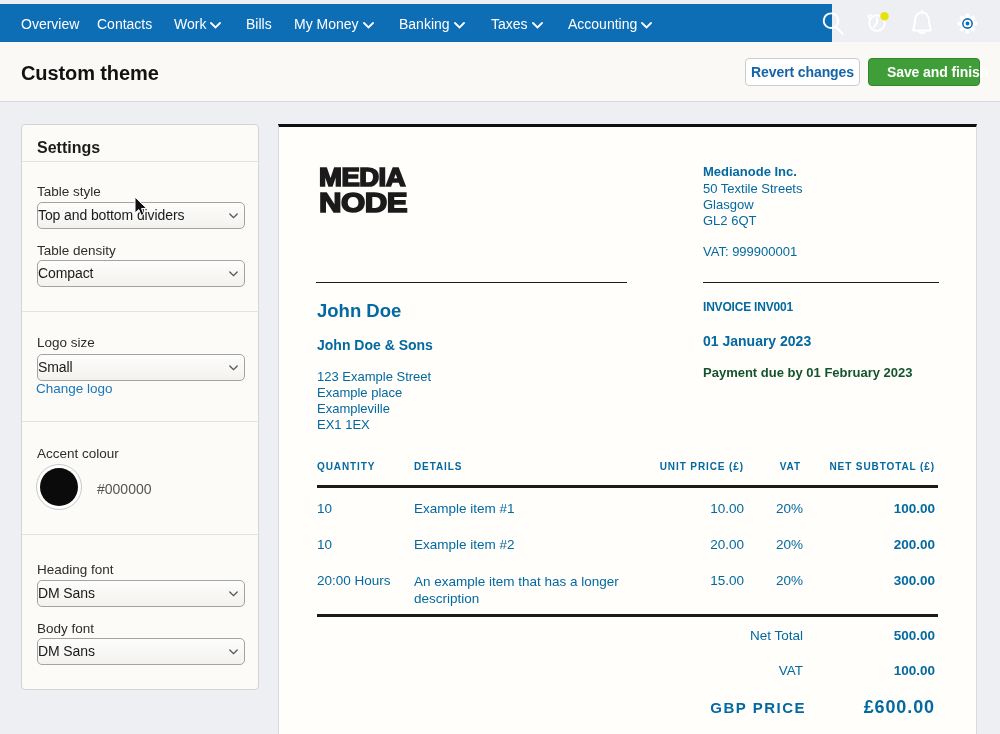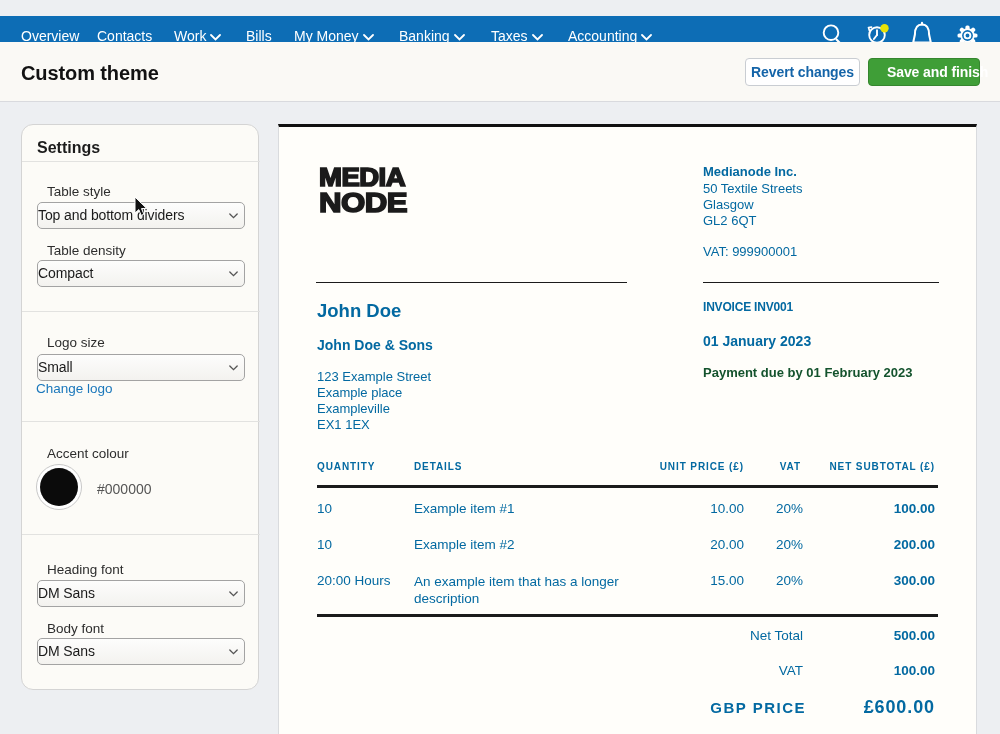--- a/index.html
+++ b/index.html
@@ -1,36 +1,36 @@
 <!DOCTYPE html>
 <html><head>
 <meta charset="utf-8">
 <style>
 * { margin:0; padding:0; box-sizing:border-box; }
 html,body { width:1000px; height:734px; overflow:hidden; }
 body { font-family:"Liberation Sans", sans-serif; background:#edeff2; position:relative; }
 .abs { position:absolute; }
 
 
-#nav { position:absolute; left:0; top:16px; width:1000px; height:42px; background:#0d6db5; border-bottom:2px solid #0e3457; }
+#nav { position:absolute; left:0; top:4px; width:832px; height:42px; background:#0d6db5; border-bottom:2px solid #0e3457; }
 .navitem { position:absolute; top:0; height:40px; line-height:40px; color:#fff; font-size:14px; white-space:nowrap; }
 .caret { display:inline-block; margin-left:4px; }
 
 
 #toolbar { position:absolute; left:0; top:42px; width:1000px; height:60px; background:#faf9f5; border-bottom:1px solid #d9dade; }
 #h1 { position:absolute; left:21px; top:62px; font-size:20px; font-weight:bold; color:#121212; line-height:22px; letter-spacing:-0.1px; }
 .btn { position:absolute; top:58px; height:28px; line-height:26px; font-size:14px; font-weight:bold; text-align:center; border-radius:4px; white-space:nowrap; letter-spacing:-0.1px; }
 #btn-revert { left:745px; width:115px; background:#fff; border:1px solid #c9cdd2; color:#1464a8; }
 #btn-save { left:868px; width:112px; background:#3f9e37; border:1px solid #35862e; color:#fff;padding-left:18px; }
 
 
-#panel { position:absolute; left:21px; top:124px; width:238px; height:566px; background:#fcfbf7; border:1px solid #d4d4d4; border-radius:12px; }
+#panel { position:absolute; left:21px; top:124px; width:238px; height:566px; background:#fcfbf7; border:1px solid #d4d4d4; border-radius:4px; }
 #panel .hdr { position:absolute; left:15px; top:14px; font-size:16px; font-weight:bold; color:#1c1c1c; }
 .pdiv { position:absolute; left:0; width:238px; height:1px; background:#e2e2e0; }
-.plabel { position:absolute; left:15px; font-size:13.5px; color:#2d2d2d;margin-left:10px; }
+.plabel { position:absolute; left:15px; font-size:13.5px; color:#2d2d2d; }
 .psel { position:absolute; left:15px; width:208px; height:27px; border:1px solid #a3a3a3; border-radius:5px; background:linear-gradient(#fdfdfc,#f3f2ef); font-size:14px; letter-spacing:-0.1px; color:#1a1a1a; line-height:25px; }
 .psel svg { position:absolute; right:6px; top:10px; }
 #swatch { position:absolute; left:36px; top:464px; width:46px; height:46px; border-radius:50%; border:1px solid #c8c8c8; background:#fff; }
 #swatch .inner { position:absolute; left:3px; top:3px; width:38px; height:38px; border-radius:50%; background:#0b0b0b; }
 #hex { position:absolute; left:97px; top:481px; font-size:14px; color:#555; }
 #changelogo { position:absolute; left:36px; top:381px; font-size:13.5px; color:#1a77bb; }
 
 
 #invoice { position:absolute; left:278px; top:124px; width:699px; height:610px; background:#fffefa; border-left:1px solid #d9dbde; border-right:1px solid #d9dbde; border-top:3px solid #101010; }
 .iv { position:absolute; white-space:nowrap; color:#0369a1; }

